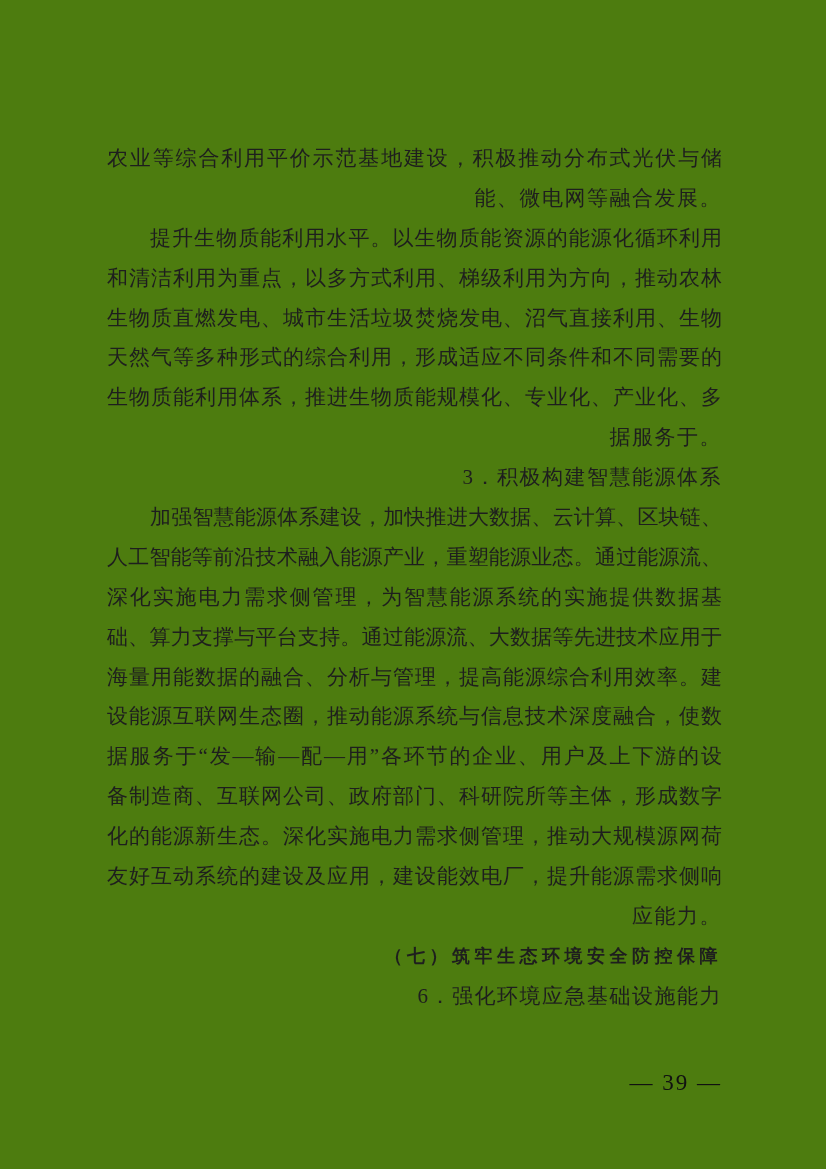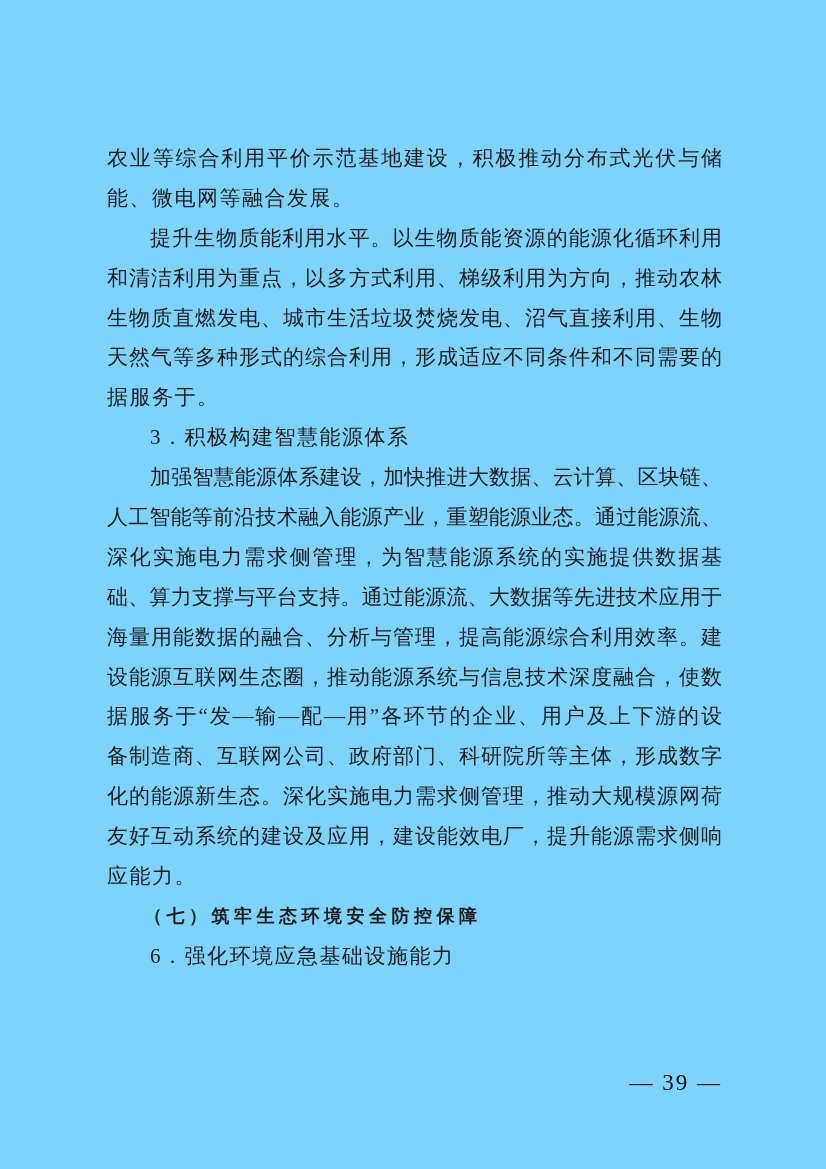--- a/index.html
+++ b/index.html
@@ -5,21 +5,21 @@
   html, body {
     margin: 0;
     padding: 0;
     background: #e8e8e8;
   }
   .page {
     position: relative;
     width: 826px;
     height: 1169px;
     margin: 0 auto;
-    background: #7dd3fc;
+    background: #4d7c0f;
     overflow: hidden;
     font-family: "Liberation Serif", "DejaVu Serif", serif;
     color: #1e1e1e;
   }
   .doc-body {
     position: absolute;
     left: 107px;
     top: 139px;
     width: 615px;
   }
@@ -30,20 +30,21 @@
     white-space: nowrap;
     overflow: visible;
   }
   .j {
     white-space: normal;
     text-align: justify;
     text-align-last: justify;
   }
   .nj {
     letter-spacing: 1.5px;
+    text-align: right;
   }
   .ind {
     text-indent: 2.05em;
   }
   .hb {
     font-weight: 700;
     font-size: 18px;
     letter-spacing: 4.5px;
   }
   .footer {
@@ -62,20 +63,21 @@
 
 <div class="page">
 
   <div class="doc-body">
     <div class="ln j">农业等综合利用平价示范基地建设，积极推动分布式光伏与储</div>
     <div class="ln nj">能、微电网等融合发展。</div>
     <div class="ln j ind">提升生物质能利用水平。以生物质能资源的能源化循环利用</div>
     <div class="ln j">和清洁利用为重点，以多方式利用、梯级利用为方向，推动农林</div>
     <div class="ln j">生物质直燃发电、城市生活垃圾焚烧发电、沼气直接利用、生物</div>
     <div class="ln j">天然气等多种形式的综合利用，形成适应不同条件和不同需要的</div>
+    <div class="ln j">生物质能利用体系，推进生物质能规模化、专业化、产业化、多</div>
     <div class="ln nj">据服务于。</div>
     <div class="ln nj ind">3．积极构建智慧能源体系</div>
     <div class="ln j ind">加强智慧能源体系建设，加快推进大数据、云计算、区块链、</div>
     <div class="ln j">人工智能等前沿技术融入能源产业，重塑能源业态。通过能源流、</div>
     <div class="ln j">深化实施电力需求侧管理，为智慧能源系统的实施提供数据基</div>
     <div class="ln j">础、算力支撑与平台支持。通过能源流、大数据等先进技术应用于</div>
     <div class="ln j">海量用能数据的融合、分析与管理，提高能源综合利用效率。建</div>
     <div class="ln j">设能源互联网生态圈，推动能源系统与信息技术深度融合，使数</div>
     <div class="ln j">据服务于“发—输—配—用”各环节的企业、用户及上下游的设</div>
     <div class="ln j">备制造商、互联网公司、政府部门、科研院所等主体，形成数字</div>

